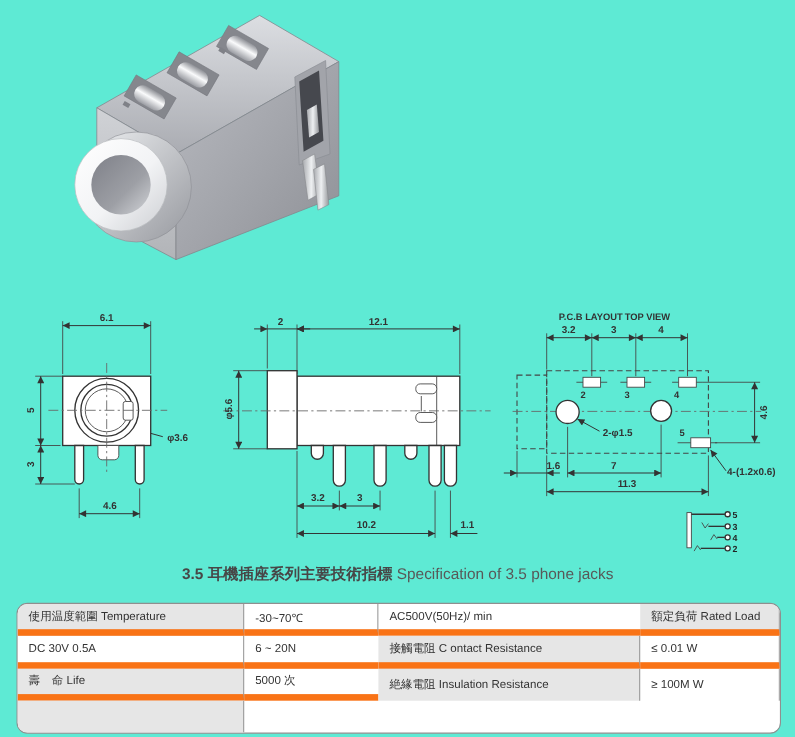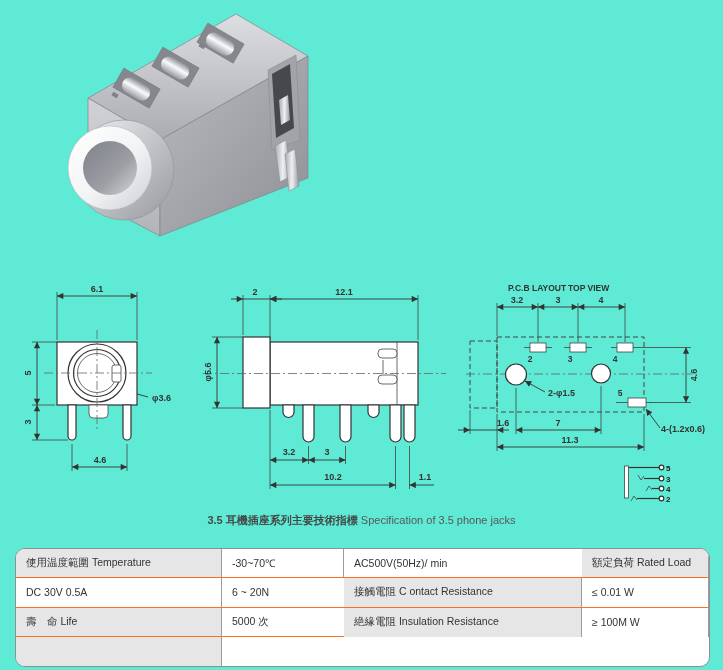--- a/index.html
+++ b/index.html
@@ -9,29 +9,29 @@
   .ln{stroke:#333;stroke-width:1.2;fill:none;}
   .thin{stroke:#444;stroke-width:0.8;fill:none;}
   .dimln{stroke:#333;stroke-width:0.9;fill:none;}
   .cl{stroke:#666;stroke-width:0.8;fill:none;stroke-dasharray:9 3 2 3;}
   .dash{stroke:#444;stroke-width:1;fill:none;stroke-dasharray:5 3;}
   .dim{font:bold 9px "Liberation Sans",sans-serif;fill:#333;}
   .dim-sm{font:bold 8.5px "Liberation Sans",sans-serif;fill:#333;}
   .sch{font:bold 8px "Liberation Sans",sans-serif;fill:#222;}
   .white{fill:#fff;}
   #title-line{position:absolute;left:0;top:513px;width:723px;text-align:center;
-              font-size:11px;color:#4d4d4d;}
+              font-size:14px;color:#4d4d4d;}
   #title-line .zh{font-weight:bold;color:#474747;}
   #title-line .en{font-weight:normal;color:#585858;}
   #spec-table{position:absolute;left:15px;top:548px;width:693px;height:117px;
               border:1.5px solid #8f8f8f;border-radius:10px;overflow:hidden;
               display:grid;grid-template-columns:206px 122px 238px 1fr;
               grid-template-rows:repeat(4,1fr);background:#fff;font-size:10.5px;color:#333;}
   .cell{display:flex;align-items:center;padding:0 10px;border-right:1px solid #9c9c9c;
-        border-bottom:1px solid #f97316;white-space:nowrap;}
+        border-bottom:6px solid #f97316;white-space:nowrap;}
   .cell.lab{background:#e6e6e6;}
   .cell.c4{border-right:none;}
   .cell.r4{border-bottom:none;}
 </style>
 </head>
 <body>
 
 <div id="page">
 
   <svg style="left:40px;top:0;width:290px;height:245px;" viewBox="40 0 290 245">

